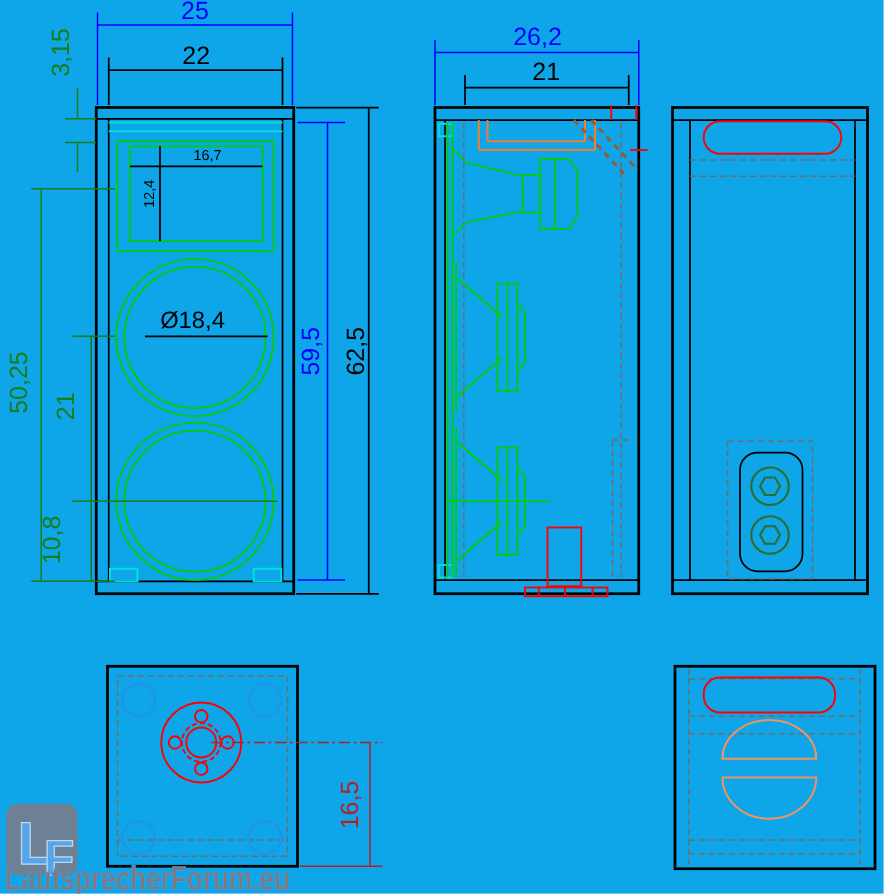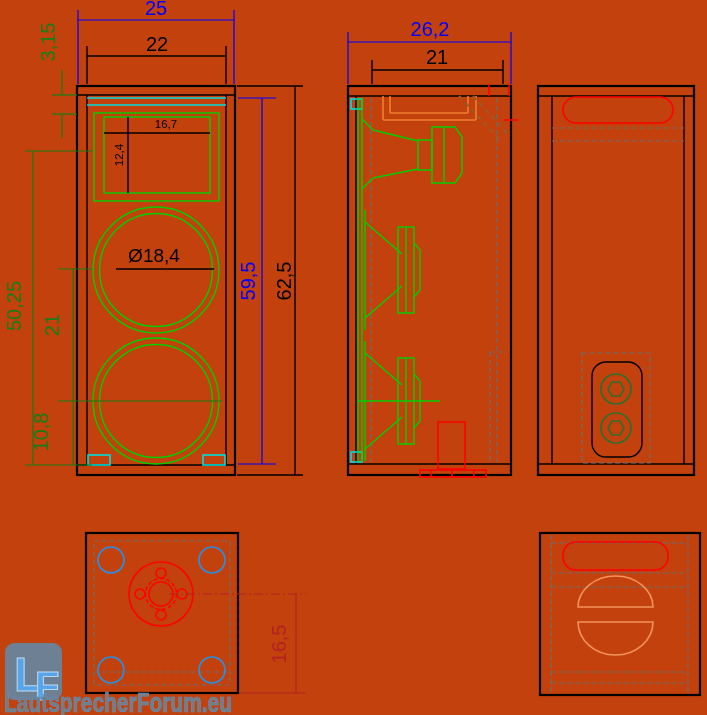--- a/index.html
+++ b/index.html
@@ -1,16 +1,16 @@
 <!DOCTYPE html>
 <html><head>
 <meta charset="utf-8">
 <style>
   html,body{margin:0;padding:0;background:#ffffff;}
-  .stage{position:relative;width:707px;height:715px;background:#c2410c;overflow:hidden;text-align:right;}
+  .stage{position:relative;width:707px;height:715px;background:#0ea5e9;overflow:hidden;text-align:right;}
   svg{display:block;}
   svg line,svg rect,svg circle,svg path,svg polyline{fill:none;stroke-linecap:butt;}
   .s-blk{stroke:#000000;stroke-width:1.4;}
   .s-blk2{stroke:#000000;stroke-width:2.2;}
   .s-lime{stroke:#00d000;stroke-width:1.4;}
   .s-cyan{stroke:#00dede;stroke-width:1.6;}
   .s-red{stroke:#ff0000;stroke-width:1.5;}
   .s-org{stroke:#ee7f2f;stroke-width:1.6;}
   .s-org2{stroke:#f2935c;stroke-width:1.6;}
   .s-brn{stroke:#9c5a28;stroke-width:2.2;stroke-dasharray:5 4;}

